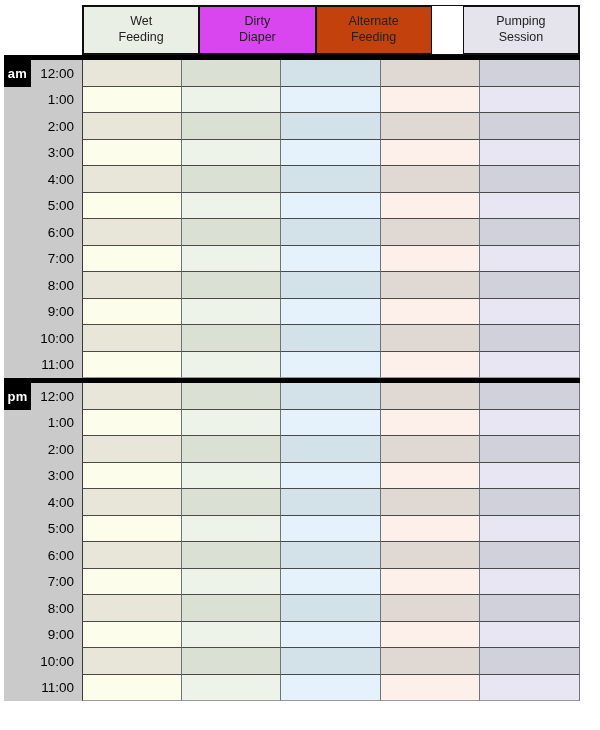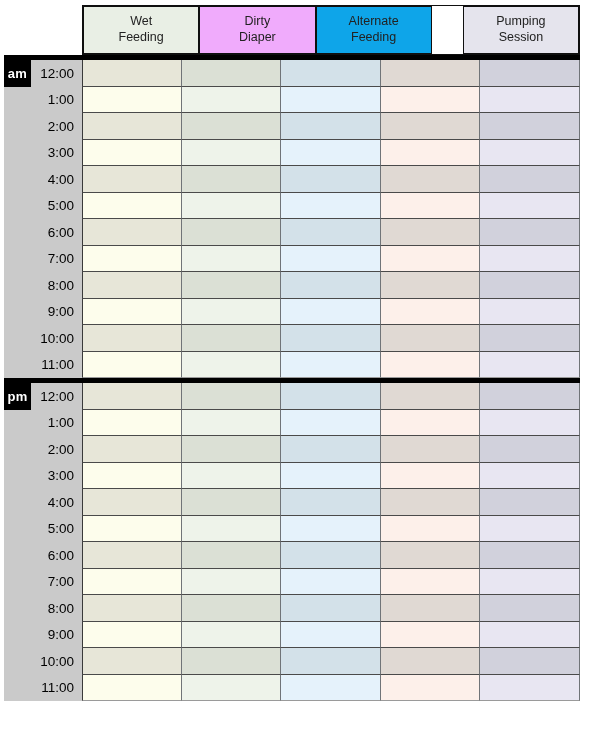--- a/index.html
+++ b/index.html
@@ -91,23 +91,23 @@
   }
 </style>
 </head>
 <body>
 
 <div class="sheet">
   <div class="log-table">
     <div class="header-row" id="header-row">
         <div class="hcell" style="background: rgb(233, 239, 229);">Wet
 Feeding</div>
-        <div class="hcell" style="background: #f0abfc;">Dirty
+        <div class="hcell" style="background: #d946ef;">Dirty
 Diaper</div>
-        <div class="hcell" style="background: #0ea5e9;">Alternate
+        <div class="hcell" style="background: #c2410c;">Alternate
 Feeding</div>
         <div class="hcell" style="background: rgb(229, 228, 237); margin-left: 31px;">Pumping
 Session</div>
       </div>
     <div class="divider"></div>
     <div id="section-am">
         <div class="row">
           <div class="timecell">
             <span class="badge">am</span>
             <span>12:00</span>

